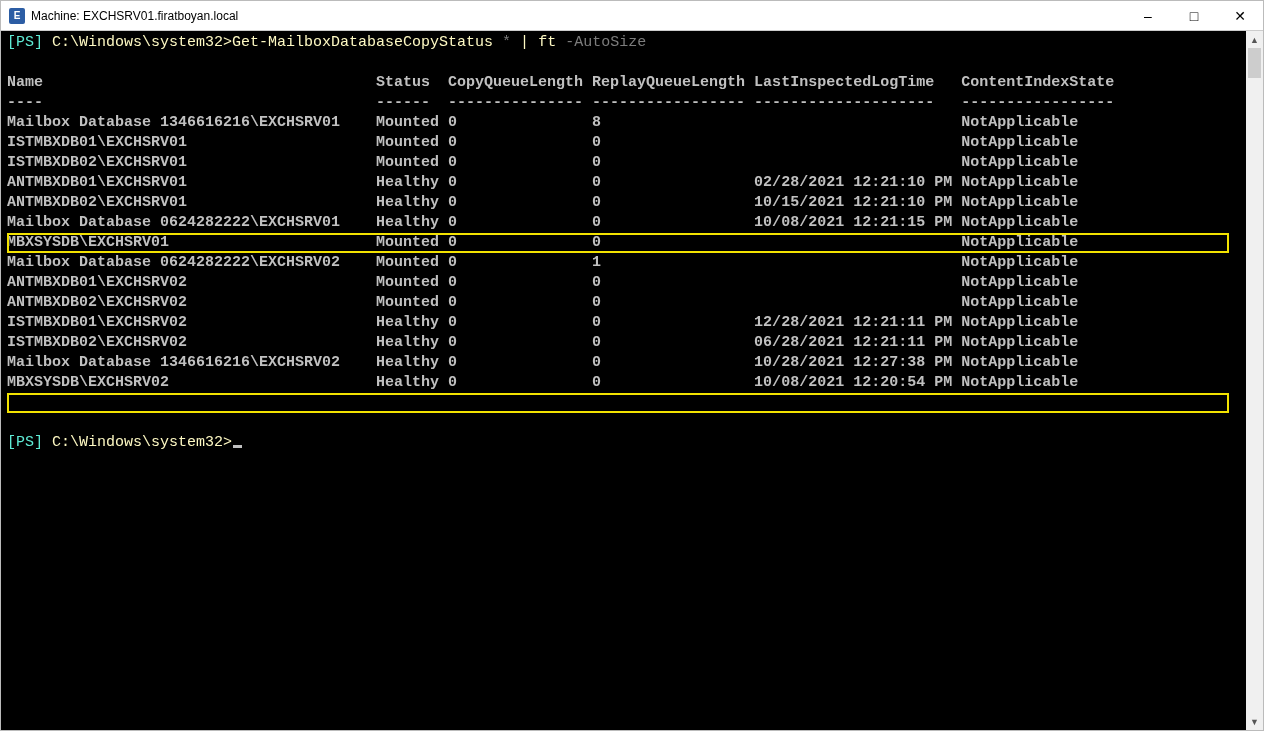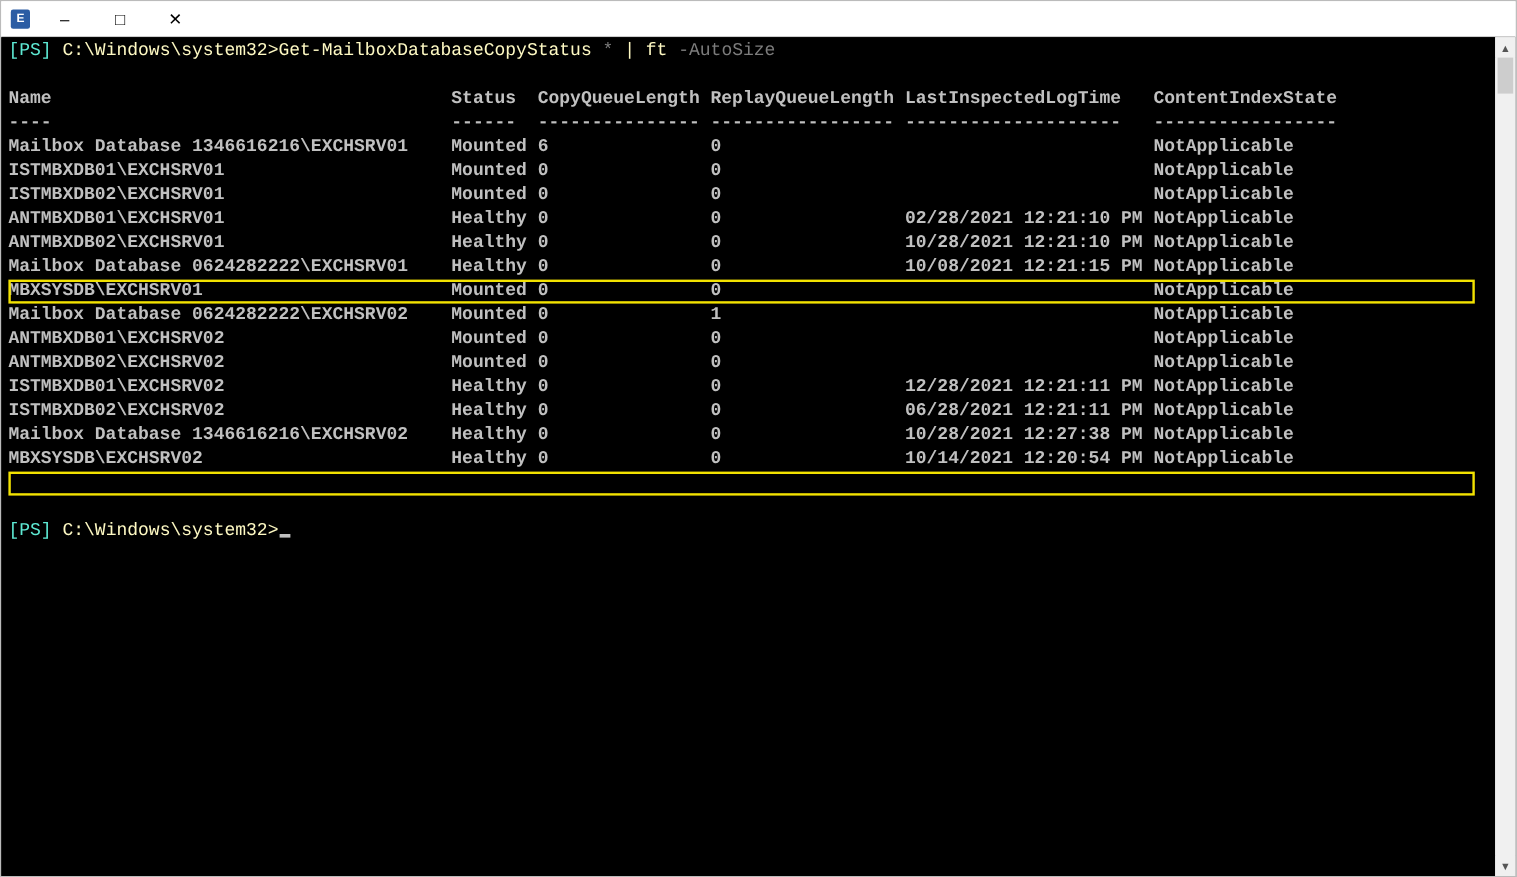--- a/index.html
+++ b/index.html
@@ -115,46 +115,47 @@
     margin-left:1px;
     position: relative;
     top: 2px;
   }
 </style>
 </head>
 <body>
 
 <div class="titlebar">
   <div class="app-icon">E</div>
+  <div class="title-text">Machine: EXCHSRV01.firatboyan.local</div>
   <div class="win-controls">
     <div class="win-btn">–</div>
     <div class="win-btn">□</div>
     <div class="win-btn close">✕</div>
   </div>
 </div>
 
 <div class="terminal-wrap">
   <div class="terminal" id="term"><span class="yellow">[PS]</span><span class="white"> C:\Windows\system32&gt;</span><span class="white">Get-MailboxDatabaseCopyStatus</span><span class="gray"> *</span><span class="white"> |</span><span class="white"> ft</span><span class="gray"> -AutoSize</span>
 
 <span class="silver">Name                                     Status  CopyQueueLength ReplayQueueLength LastInspectedLogTime   ContentIndexState</span>
 <span class="silver">----                                     ------  --------------- ----------------- --------------------   -----------------</span>
-<span class="silver">Mailbox Database 1346616216\EXCHSRV01    Mounted 6               0                                        NotApplicable</span>
+<span class="silver">Mailbox Database 1346616216\EXCHSRV01    Mounted 0               8                                        NotApplicable</span>
 <span class="silver">ISTMBXDB01\EXCHSRV01                     Mounted 0               0                                        NotApplicable</span>
 <span class="silver">ISTMBXDB02\EXCHSRV01                     Mounted 0               0                                        NotApplicable</span>
 <span class="silver">ANTMBXDB01\EXCHSRV01                     Healthy 0               0                 02/28/2021 12:21:10 PM NotApplicable</span>
-<span class="silver">ANTMBXDB02\EXCHSRV01                     Healthy 0               0                 10/28/2021 12:21:10 PM NotApplicable</span>
+<span class="silver">ANTMBXDB02\EXCHSRV01                     Healthy 0               0                 10/15/2021 12:21:10 PM NotApplicable</span>
 <span class="silver">Mailbox Database 0624282222\EXCHSRV01    Healthy 0               0                 10/08/2021 12:21:15 PM NotApplicable</span>
 <span class="silver">MBXSYSDB\EXCHSRV01                       Mounted 0               0                                        NotApplicable</span>
 <span class="silver">Mailbox Database 0624282222\EXCHSRV02    Mounted 0               1                                        NotApplicable</span>
 <span class="silver">ANTMBXDB01\EXCHSRV02                     Mounted 0               0                                        NotApplicable</span>
 <span class="silver">ANTMBXDB02\EXCHSRV02                     Mounted 0               0                                        NotApplicable</span>
 <span class="silver">ISTMBXDB01\EXCHSRV02                     Healthy 0               0                 12/28/2021 12:21:11 PM NotApplicable</span>
 <span class="silver">ISTMBXDB02\EXCHSRV02                     Healthy 0               0                 06/28/2021 12:21:11 PM NotApplicable</span>
 <span class="silver">Mailbox Database 1346616216\EXCHSRV02    Healthy 0               0                 10/28/2021 12:27:38 PM NotApplicable</span>
-<span class="silver">MBXSYSDB\EXCHSRV02                       Healthy 0               0                 10/14/2021 12:20:54 PM NotApplicable</span>
+<span class="silver">MBXSYSDB\EXCHSRV02                       Healthy 0               0                 10/08/2021 12:20:54 PM NotApplicable</span>
 
 
 <span class="yellow">[PS]</span><span class="white"> C:\Windows\system32&gt;</span><span class="cursor"></span>
 </div>
 
   <div class="highlight-box hl1"></div>
   <div class="highlight-box hl2"></div>
 
   <div class="scrollbar">
     <div class="scroll-btn">▲</div>

